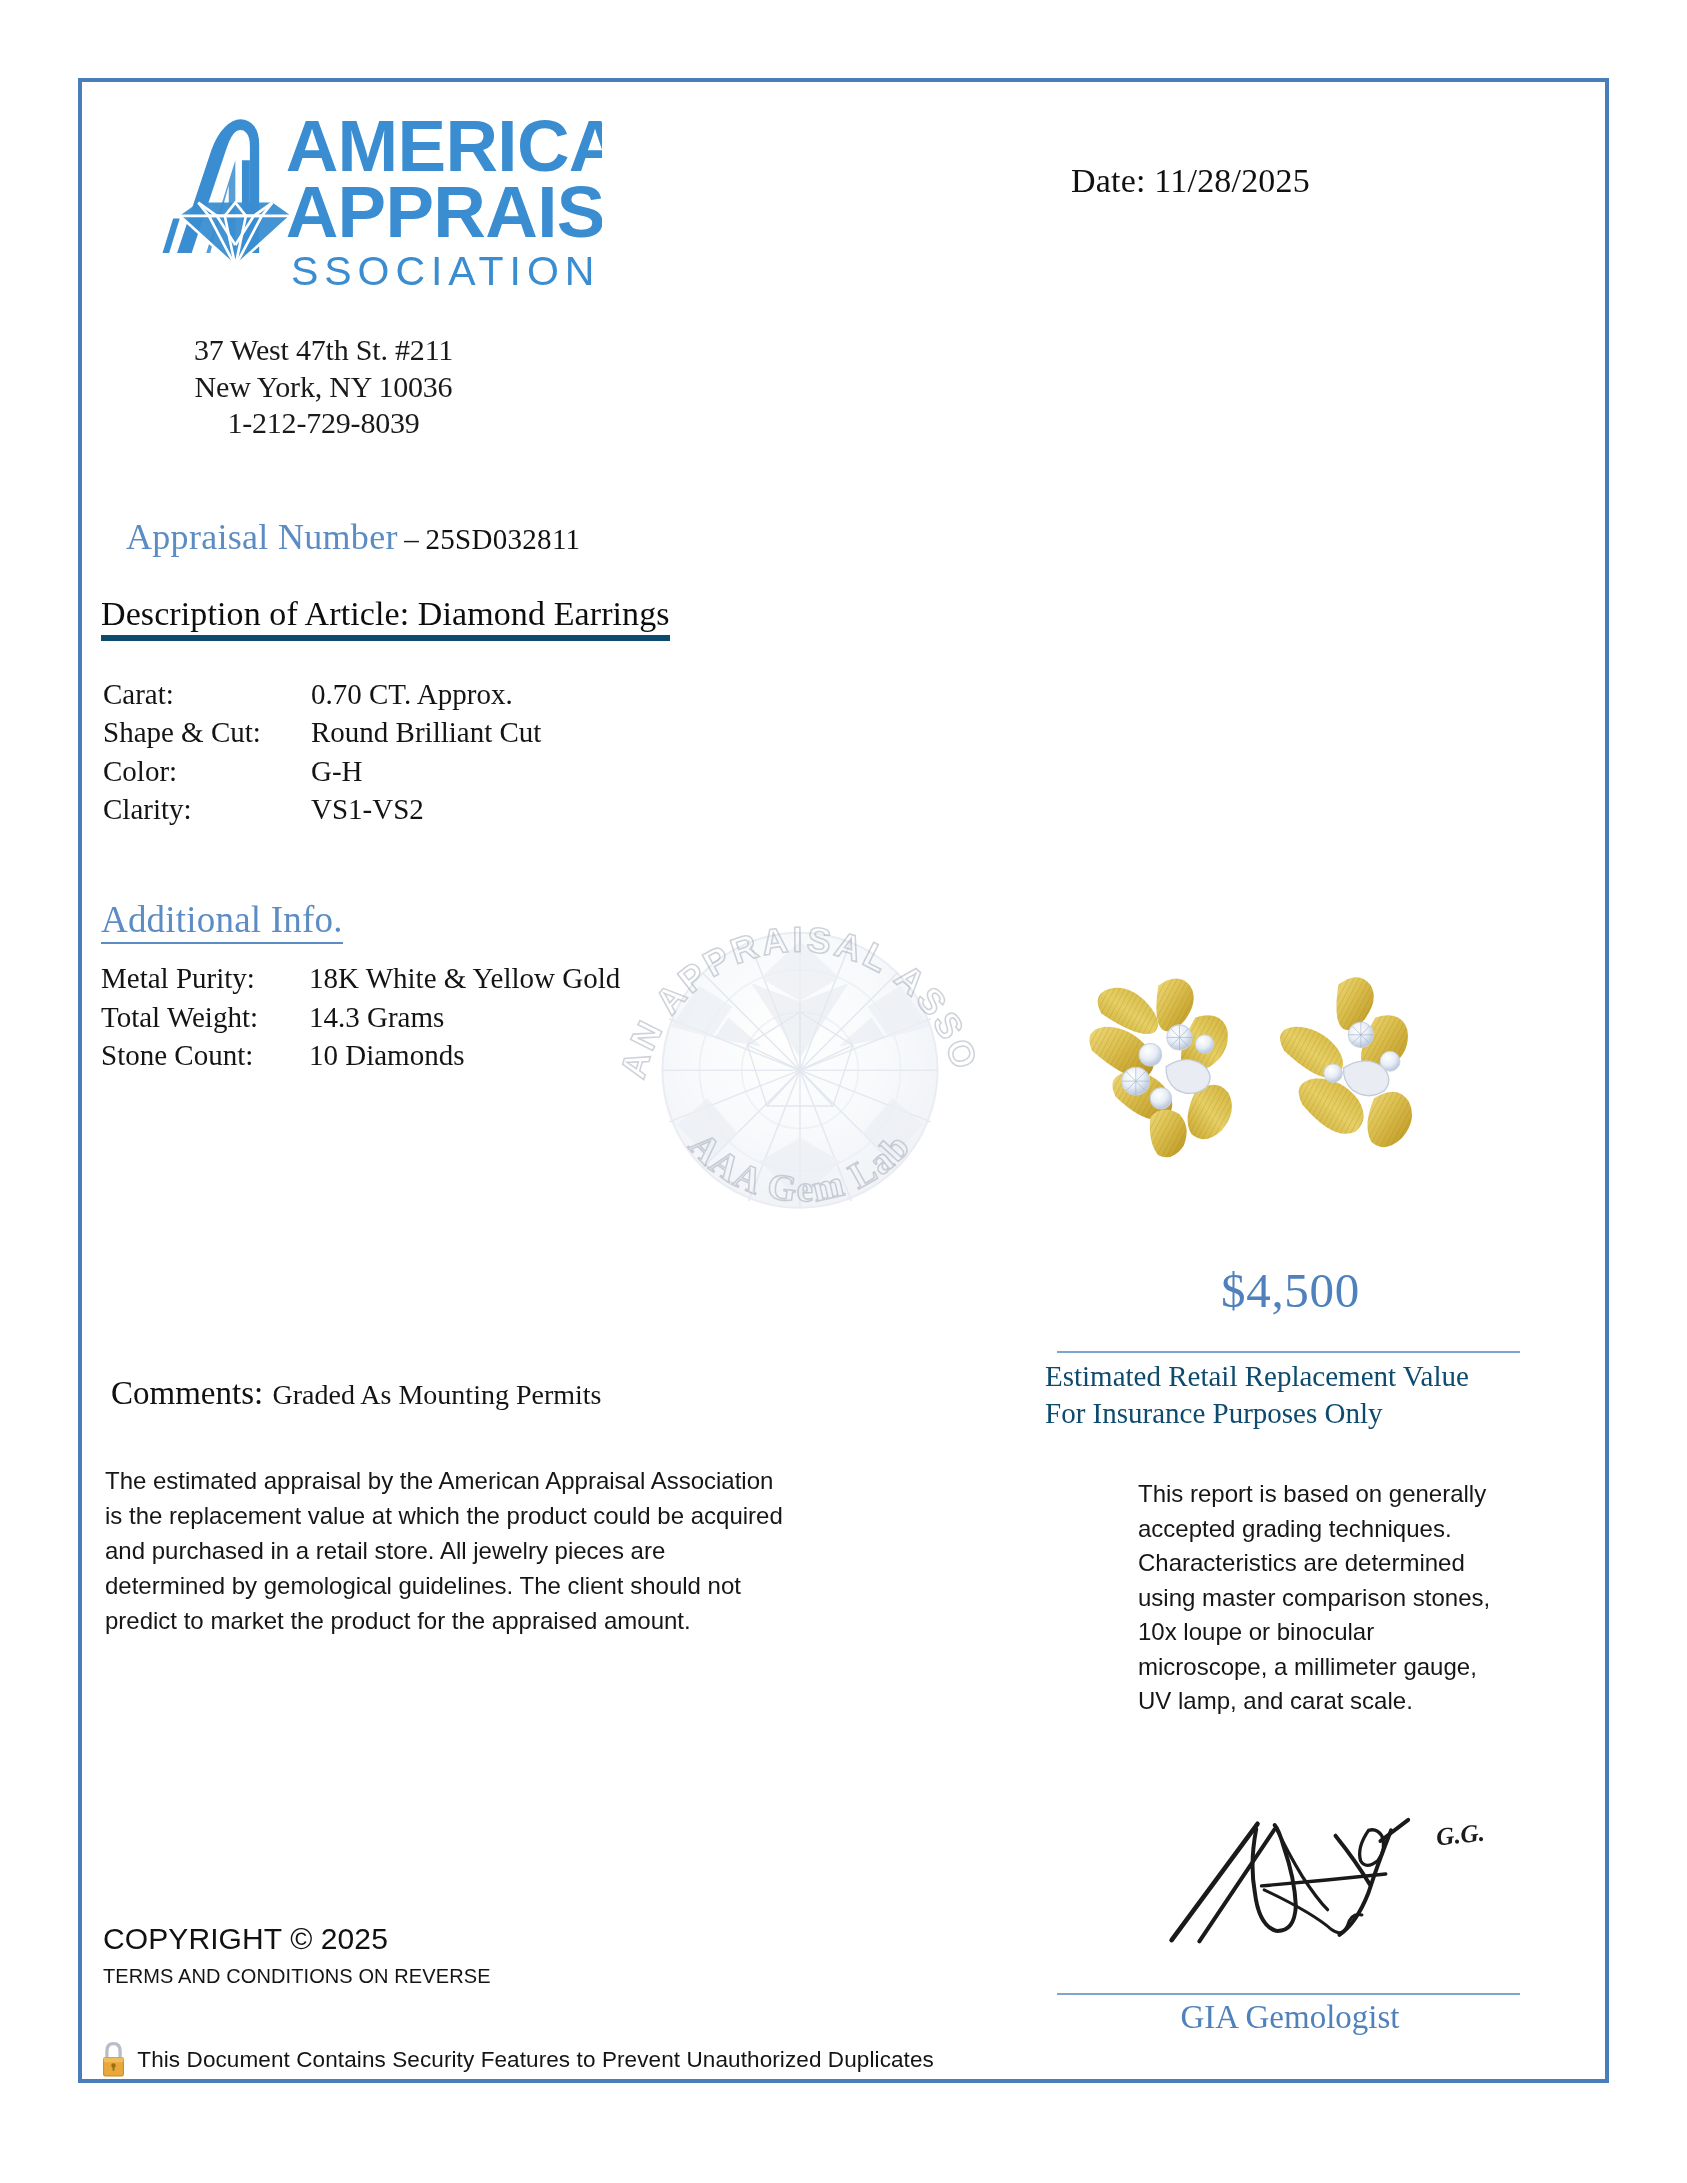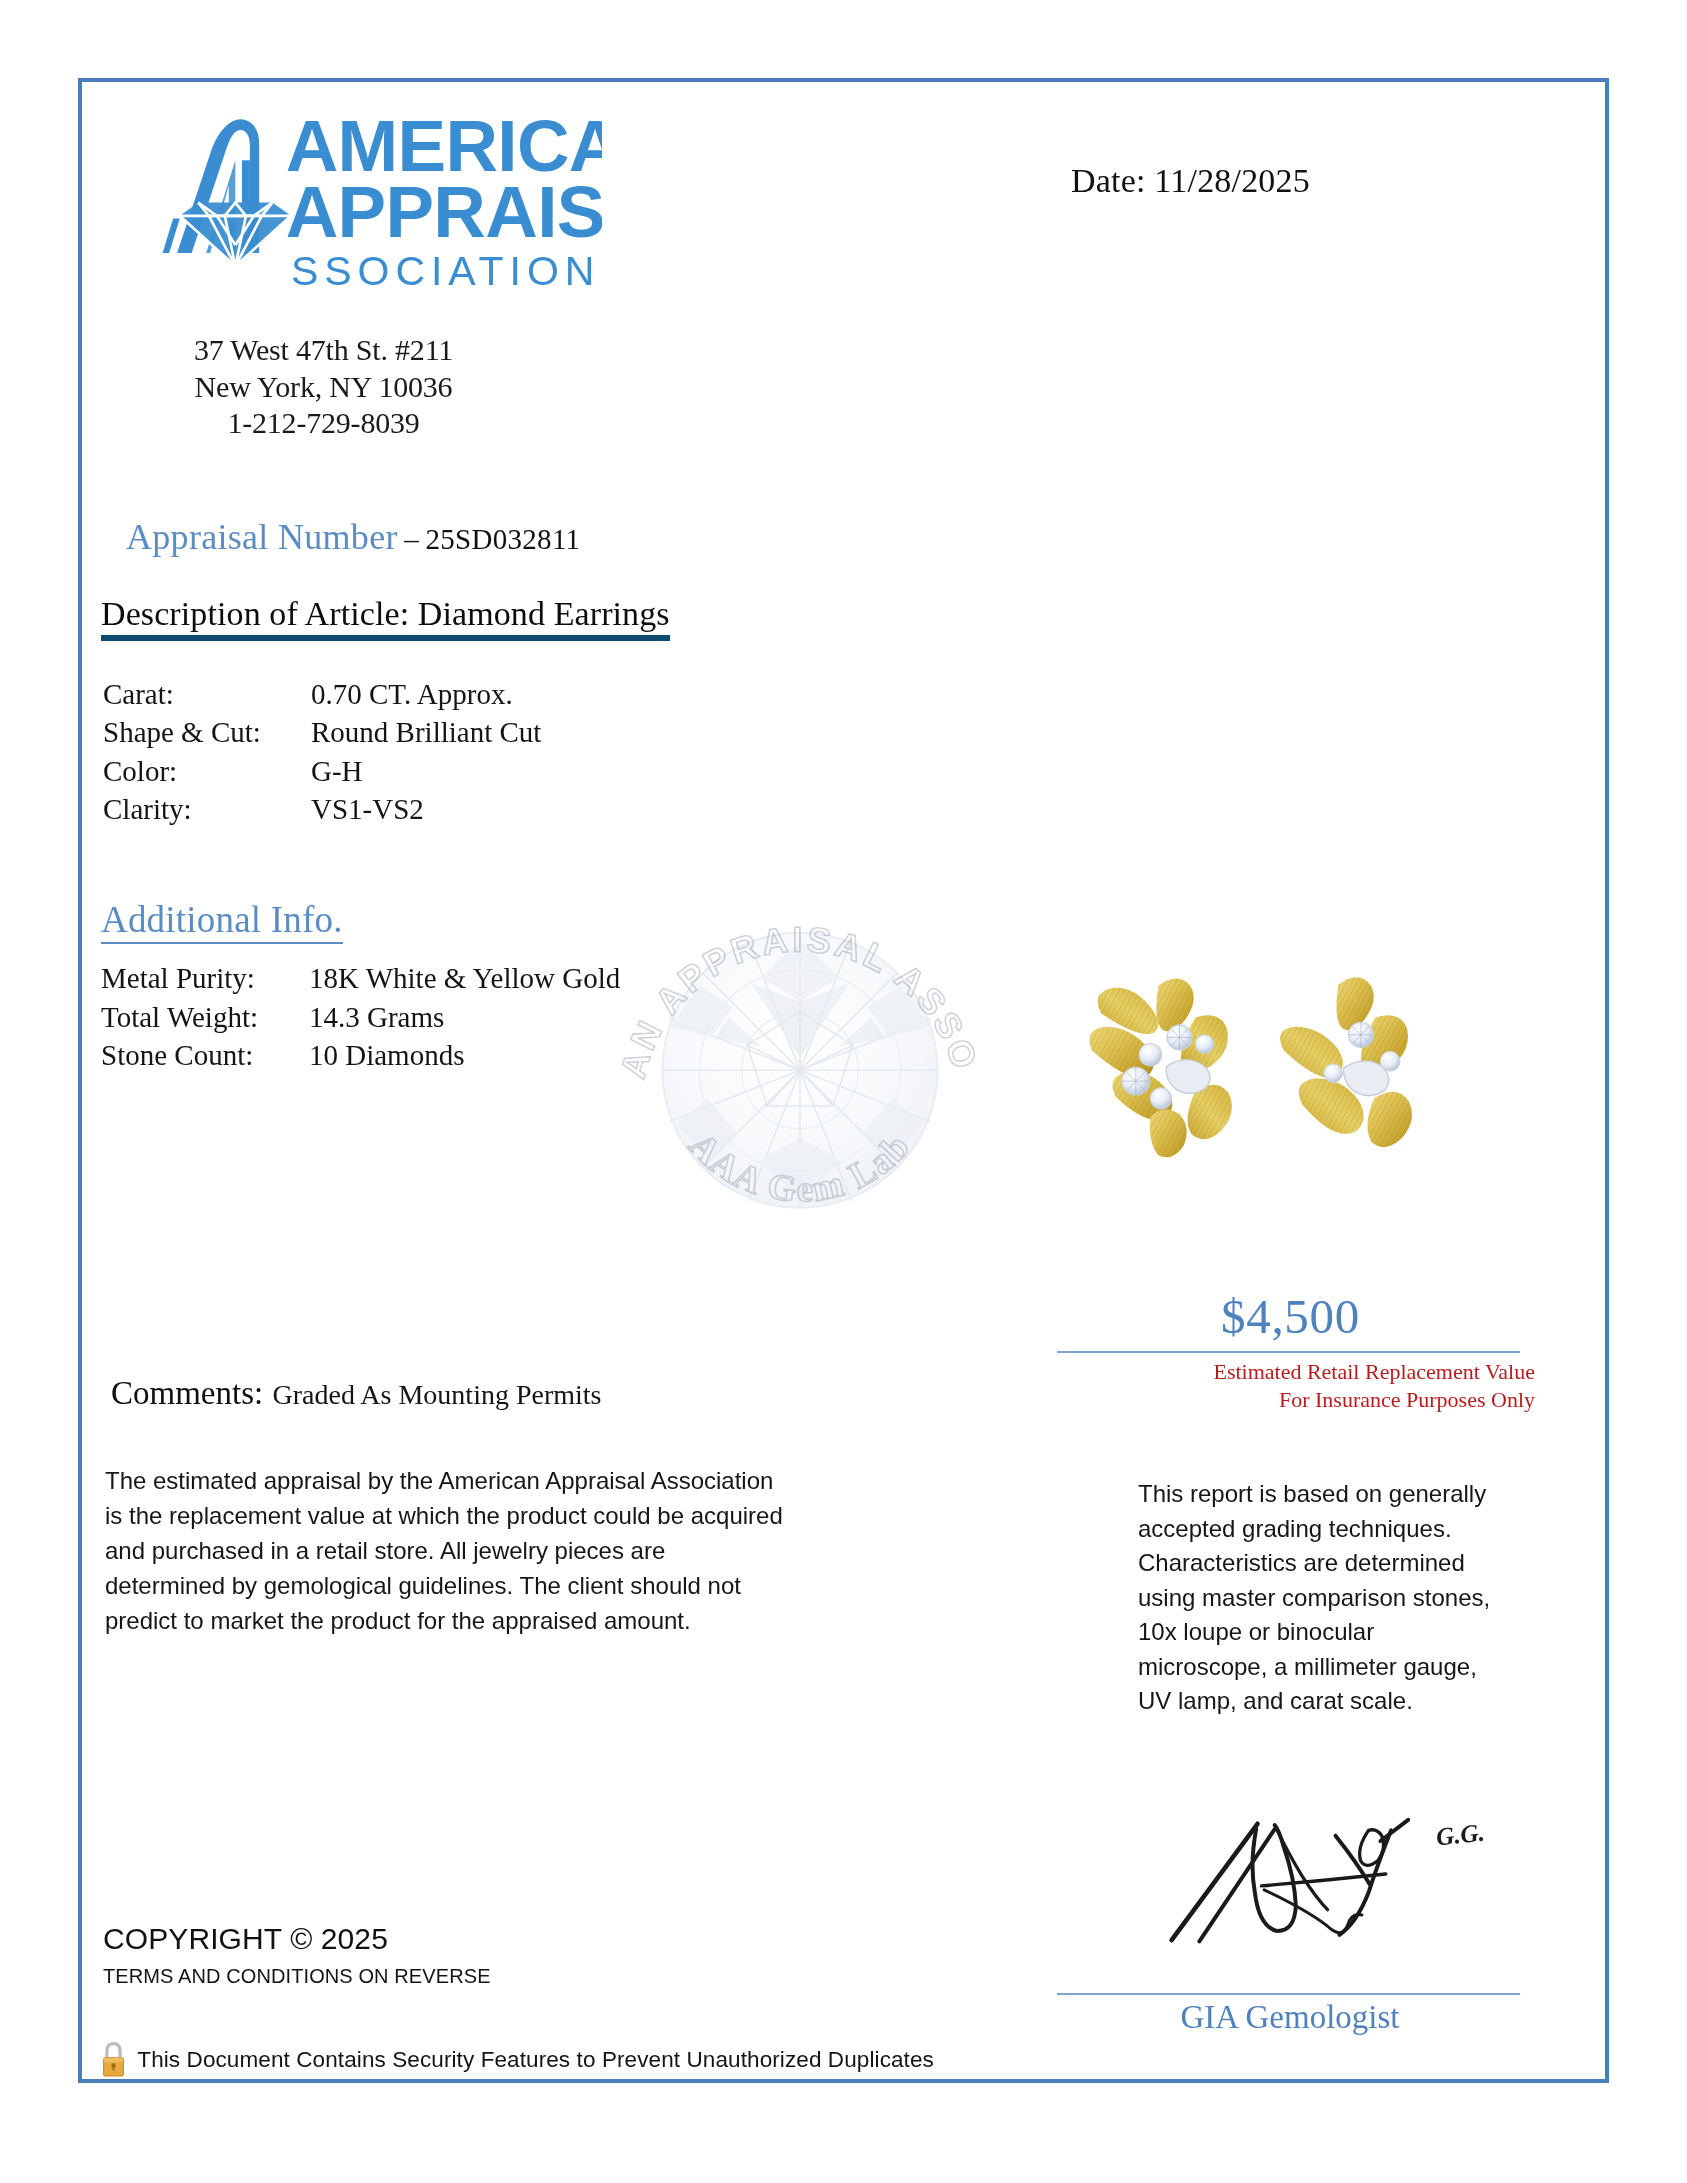--- a/index.html
+++ b/index.html
@@ -184,39 +184,38 @@
   #price-value {
     position: absolute;
     left: 1059px;
     top: 1262px;
     width: 463px;
     text-align: center;
     font-size: 49px;
     color: #4f82bd;
     font-family: "Liberation Serif", serif;
     letter-spacing: 0.7px;
-    margin-top: 26px;
   }
   #price-rule {
     position: absolute;
     left: 1057px;
     top: 1351px;
     width: 463px;
     height: 0;
     border-top: 2.6px solid #7fa4cd;
   }
   #price-caption {
     position: absolute;
     left: 1045px;
     top: 1358px;
     width: 490px;
-    text-align: right;
-    font-size: 22px;
+    text-align: left;
+    font-size: 29px;
     line-height: 1.28;
-    color: #b91c1c;
+    color: #0c4a6e;
     font-family: "Liberation Serif", serif;
   }
 
   
   #comments-row {
     position: absolute;
     left: 111px;
     top: 1375px;
     white-space: nowrap;
     font-size: 0;

